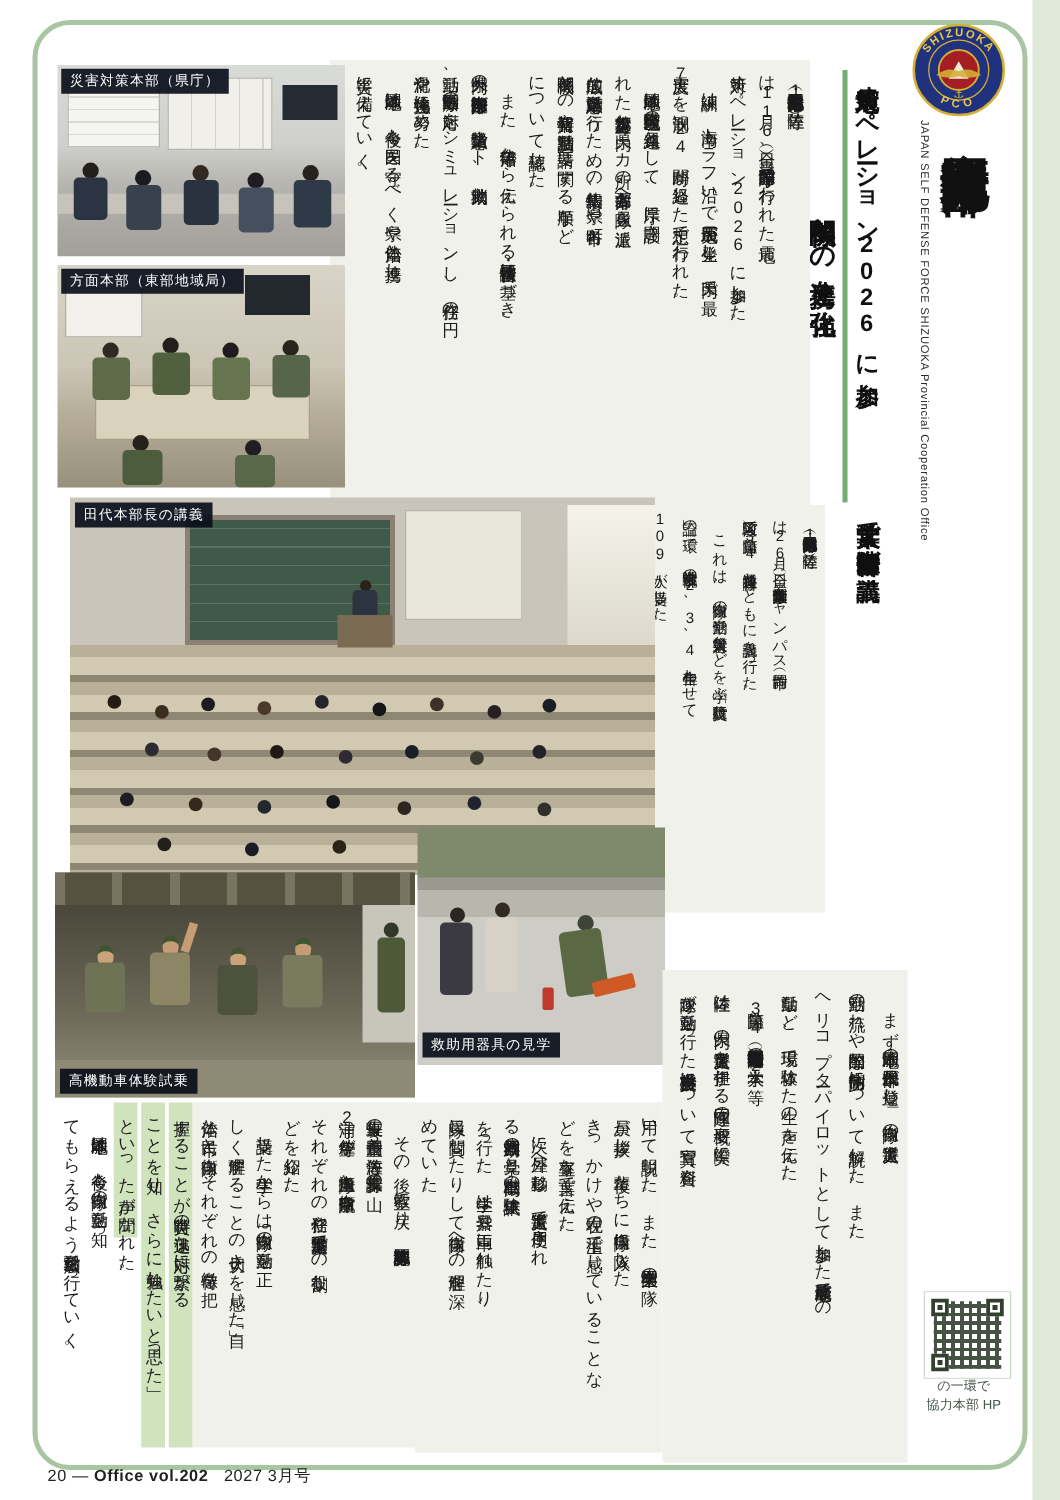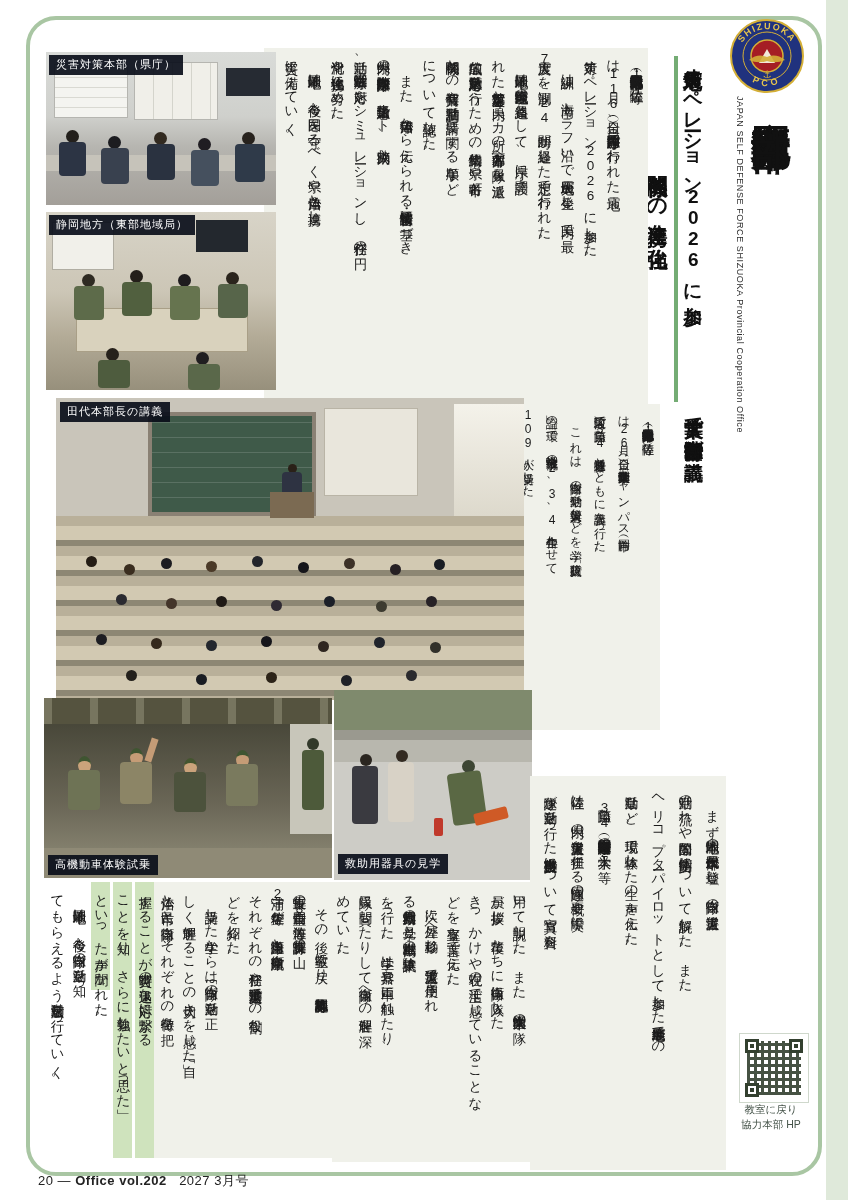--- a/index.html
+++ b/index.html
@@ -124,21 +124,21 @@
   <div class="abs fig-head" style="left:84px;top:58px;width:13px;height:13px;background:#241f1a;"></div>
   <div class="abs fig-body" style="left:76px;top:70px;width:30px;height:34px;background:#51603f;"></div>
   <div class="abs fig-head" style="left:132px;top:62px;width:13px;height:13px;background:#1e1c1e;"></div>
   <div class="abs fig-body" style="left:124px;top:74px;width:30px;height:34px;background:#66744f;"></div>
   <div class="abs fig-head" style="left:180px;top:60px;width:13px;height:13px;background:#2a241c;"></div>
   <div class="abs fig-body" style="left:172px;top:72px;width:30px;height:34px;background:#57654a;"></div>
   <div class="abs fig-head" style="left:60px;top:136px;width:13px;height:13px;background:#26211b;"></div>
   <div class="abs fig-body" style="left:52px;top:148px;width:32px;height:28px;background:#4e5c3e;"></div>
   <div class="abs fig-head" style="left:150px;top:140px;width:13px;height:13px;background:#201e20;"></div>
   <div class="abs fig-body" style="left:142px;top:152px;width:32px;height:26px;background:#5a684a;"></div>
-  <div class="caption" style="left:3px;top:3px;">静岡地方（東部地域局）</div>
+  <div class="caption" style="left:3px;top:3px;">方面本部（東部地域局）</div>
 </div>
 
 <div class="abs vtext h2-main">常葉大学で陸海空幹部自衛官が講義</div>
 <div class="abs vtext tint a2-intro">　自衛隊静岡地方協力本部（本部長・田代裕久1等陸佐）
 は2月6日（金）、常葉大学静岡草薙キャンパス（静岡市
 駿河区）で陸自第34普通科連隊とともに講義を行った。
 　これは、自衛隊の活動や災害対策などを学ぶ「防災行政
 論」の一環で、社会環境学部の2、3、4年生合わせて
 109人が受講した。</div>
 
@@ -165,21 +165,21 @@
   <div class="abs fig-body" style="left:76px;top:64px;width:32px;height:42px;background:#8c8566;"></div>
   <div class="abs" style="left:104px;top:40px;width:7px;height:24px;background:#c59c76;transform:rotate(18deg);"></div>
   <div class="abs fig-head" style="left:140px;top:60px;width:13px;height:13px;background:#caa37b;border-top:5px solid #44552f;"></div>
   <div class="abs fig-body" style="left:130px;top:74px;width:32px;height:40px;background:#4c523c;"></div>
   <div class="abs fig-head" style="left:192px;top:52px;width:13px;height:13px;background:#c59c76;border-top:5px solid #3f5531;"></div>
   <div class="abs fig-body" style="left:182px;top:66px;width:32px;height:42px;background:#7a7a5e;"></div>
   <div class="abs" style="left:0;bottom:0;width:288px;height:30px;background:#8f8a76;"></div>
   <div class="caption" style="left:4px;bottom:3px;">高機動車体験試乗</div>
 </div>
 
-<div class="abs photo" style="left:334px;top:690px;width:198px;height:190px;background:linear-gradient(180deg,#7f8a6d 0 46px,#b8b7ae 46px 72px,#cdccc6 72px 100%);">
+<div class="abs photo" style="left:334px;top:662px;width:198px;height:190px;background:linear-gradient(180deg,#7f8a6d 0 46px,#b8b7ae 46px 72px,#cdccc6 72px 100%);">
   <div class="abs" style="left:0;top:40px;width:198px;height:10px;background:#9a998f;"></div>
   <div class="abs fig-head" style="left:26px;top:64px;width:12px;height:12px;background:#2b2620;"></div>
   <div class="abs fig-body" style="left:18px;top:76px;width:26px;height:58px;background:#3a3a40;"></div>
   <div class="abs fig-head" style="left:62px;top:60px;width:12px;height:12px;background:#332b22;"></div>
   <div class="abs fig-body" style="left:54px;top:72px;width:26px;height:60px;background:#d8d2c6;"></div>
   <div class="abs fig-head" style="left:128px;top:70px;width:13px;height:13px;background:#3d4634;"></div>
   <div class="abs fig-body" style="left:116px;top:82px;width:34px;height:52px;background:#5a6844;transform:rotate(-8deg);"></div>
   <div class="abs" style="left:140px;top:120px;width:34px;height:12px;background:#cf5a26;transform:rotate(-14deg);border-radius:2px;"></div>
   <div class="abs" style="left:100px;top:128px;width:9px;height:18px;background:#c0392b;border-radius:2px;"></div>
   <div class="caption" style="left:4px;bottom:6px;">救助用器具の見学</div>
@@ -221,21 +221,21 @@
 てもらえるよう広報活動を行っていく。</div>
 </div>
 
 <div class="abs qr">
   <div class="qr-grid"></div>
   <div class="qr-eye" style="left:2px;top:2px;"></div>
   <div class="qr-eye" style="right:2px;top:2px;"></div>
   <div class="qr-eye" style="left:2px;bottom:2px;"></div>
 </div>
 <div class="abs qr-label">
-  <div>教室に戻り</div>
+  <div>の一環で</div>
   <div>協力本部 HP</div>
 </div>
 
 <div class="abs footer">
   <span>20</span>
   <span>—</span>
   <b>Office vol.202</b>
   <span>&nbsp;</span>
   <span>2027 3月号</span>
 </div>

